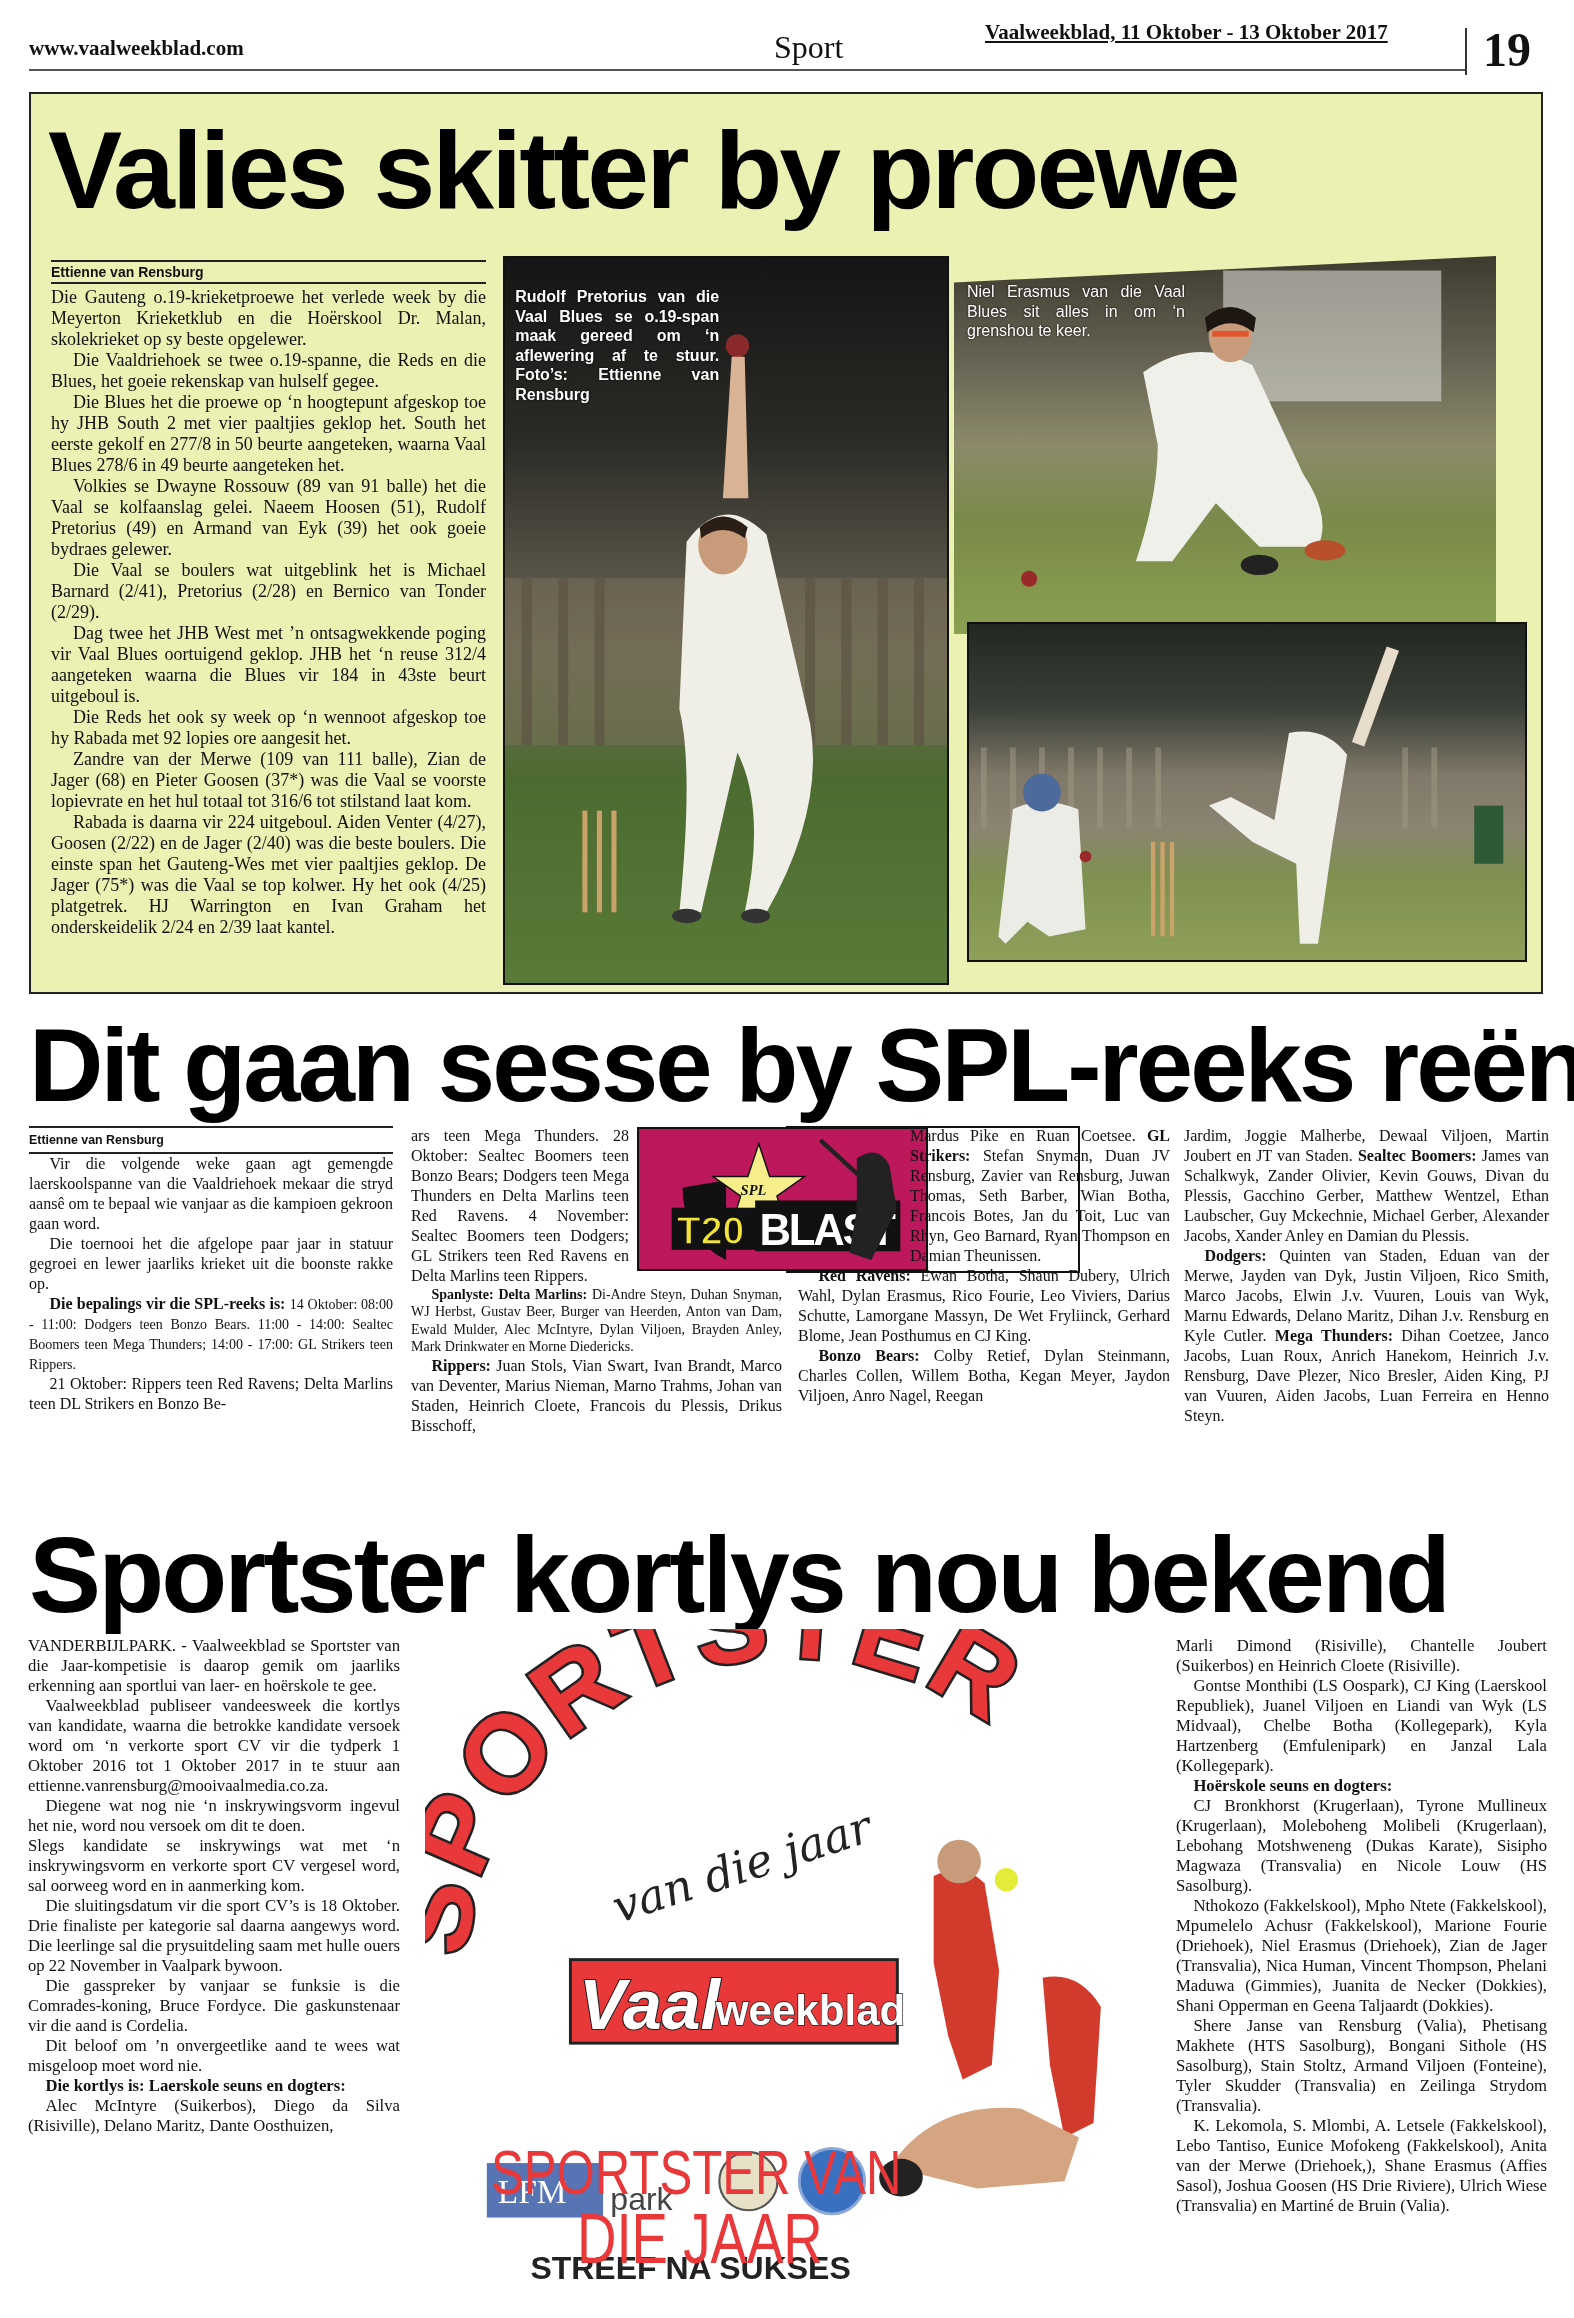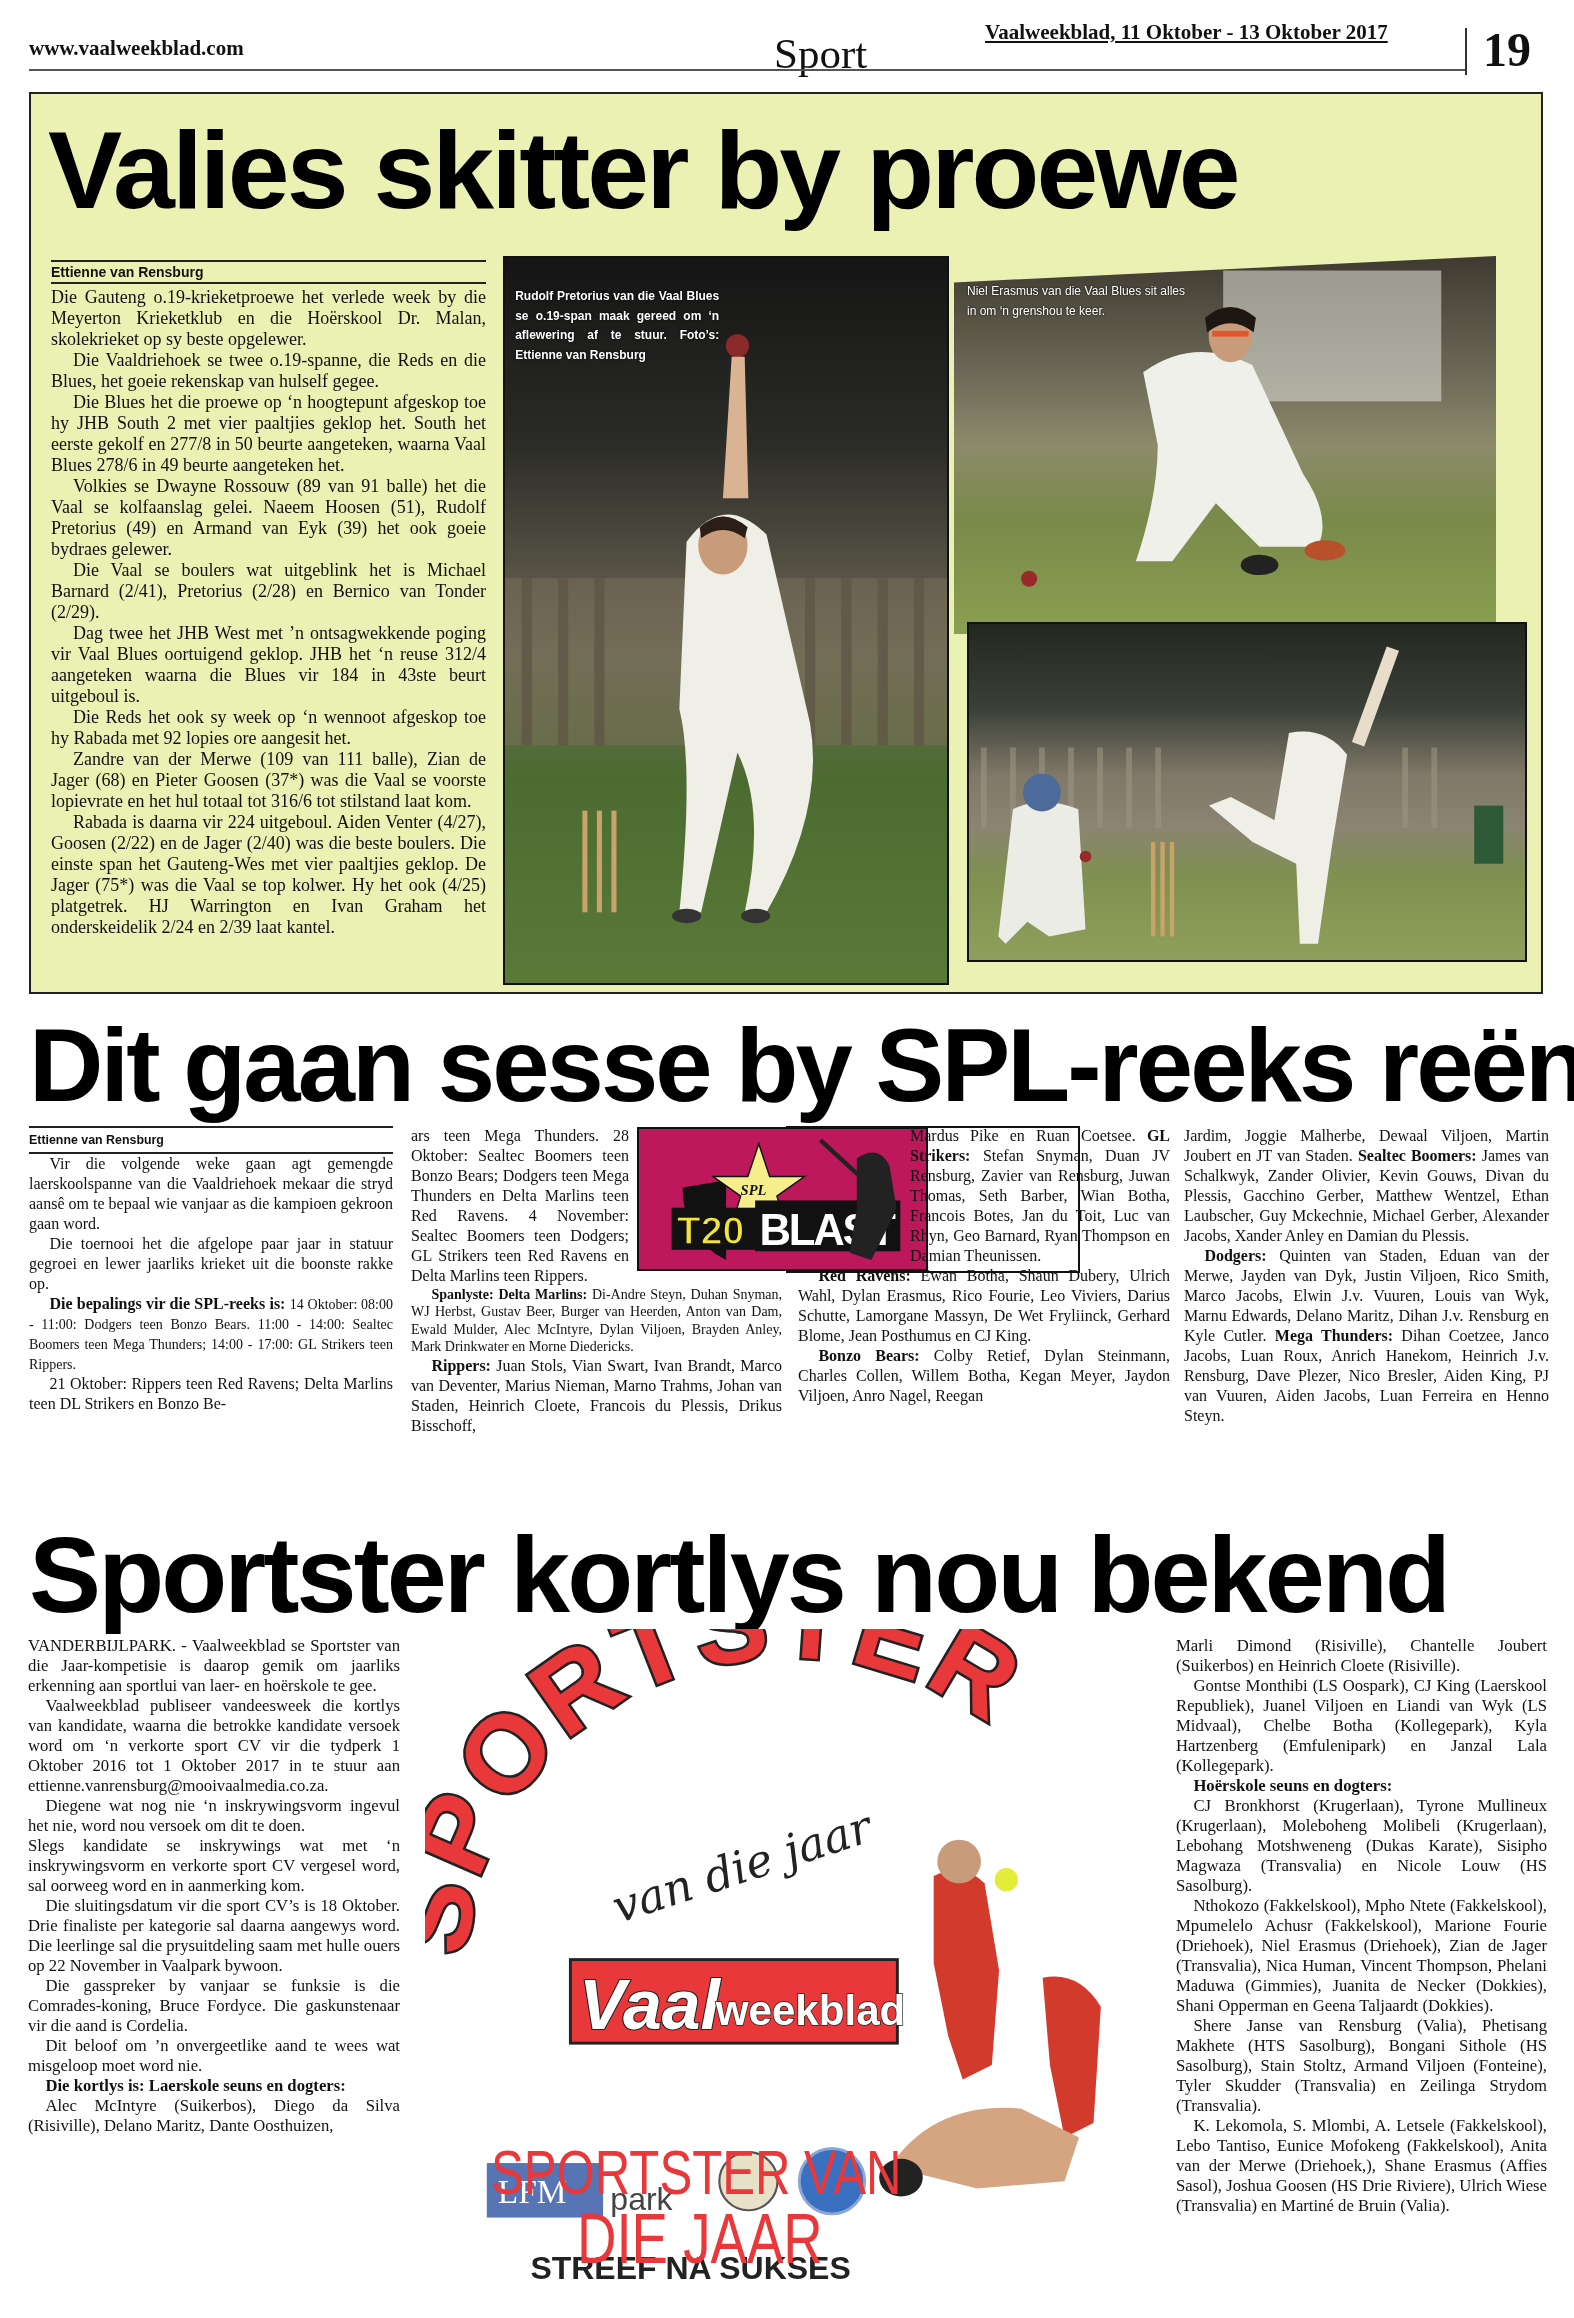--- a/index.html
+++ b/index.html
@@ -2,38 +2,38 @@
 <html style="font-size:11.6px"><head>
 <meta charset="utf-8">
 <style>
   * { box-sizing: border-box; margin: 0; padding: 0; }
   html, body { width: 1574px; height: 2319px; background: #ffffff; overflow: hidden; }
   body { position: relative; font-family: "Liberation Serif", "DejaVu Serif", serif; color: #111; }
   .abs { position: absolute; }
 
   
   .mast-url { left: 29px; top: 36px; font-size: 21px; font-weight: bold; font-family: "Liberation Serif", serif; }
-  .mast-section { left: 774px; top: 29px; font-size: 43px; font-family: "Liberation Serif", serif; }
+  .mast-section { left: 774px; top: 29px; font-size: 32px; font-family: "Liberation Serif", serif; }
   .mast-date { left: 985px; top: 20px; font-size: 21px; font-family: "Liberation Serif", serif; font-weight: bold; text-decoration: underline; }
   .mast-pageno { left: 1483px; top: 22px; font-size: 48px; font-family: "Liberation Serif", serif; font-weight: bold; }
   .mast-rule { left: 29px; top: 69px; width: 1436px; height: 2.2px; background: #555; }
   .mast-vrule { left: 1465px; top: 28px; width: 1.5px; height: 47px; background: #333; }
 
   
   .headline { font-family: "Liberation Sans", "DejaVu Sans", sans-serif; font-weight: bold; color: #000; letter-spacing: -2.9px; line-height: 1; white-space: nowrap; transform-origin: left top; }
 
   
   .panel1 { left: 29px; top: 92px; width: 1514px; height: 902px; background: #ebf0b3; border: 2.2px solid #222; }
   .byline { font-family: "Liberation Sans", sans-serif; font-weight: bold; font-size: 14px; border-top: 2.9px solid #222; border-bottom: 2.2px solid #222; padding: 2.2px 0 1.5px 0; }
   .col { font-size: 18px; line-height: 21px; text-align: justify; hyphens: auto; }
   .col p { text-indent: 22px; }
   .col p.noindent { text-indent: 0; }
 
   .photo { overflow: hidden; border: 2.9px solid #111; }
-  .caption { font-family: "Liberation Sans", sans-serif; font-weight: bold; color: #fff; font-size: 12px; line-height: 19.6px; text-align: justify; text-shadow: 0 0 2.2px #000; }
+  .caption { font-family: "Liberation Sans", sans-serif; font-weight: bold; color: #fff; font-size: 16px; line-height: 19.6px; text-align: justify; text-shadow: 0 0 2.2px #000; }
 
   
   .col2 { font-size: 16px; line-height: 20px; text-align: justify; }
   .col2 p { text-indent: 20.4px; }
   .col2 p.noindent { text-indent: 0; }
   .col2 .small { font-size: 14px; line-height: 17.4px; }
 
   
   .col3 { font-size: 16.7px; line-height: 20px; text-align: justify; }
   .col3 p { text-indent: 17.4px; }

